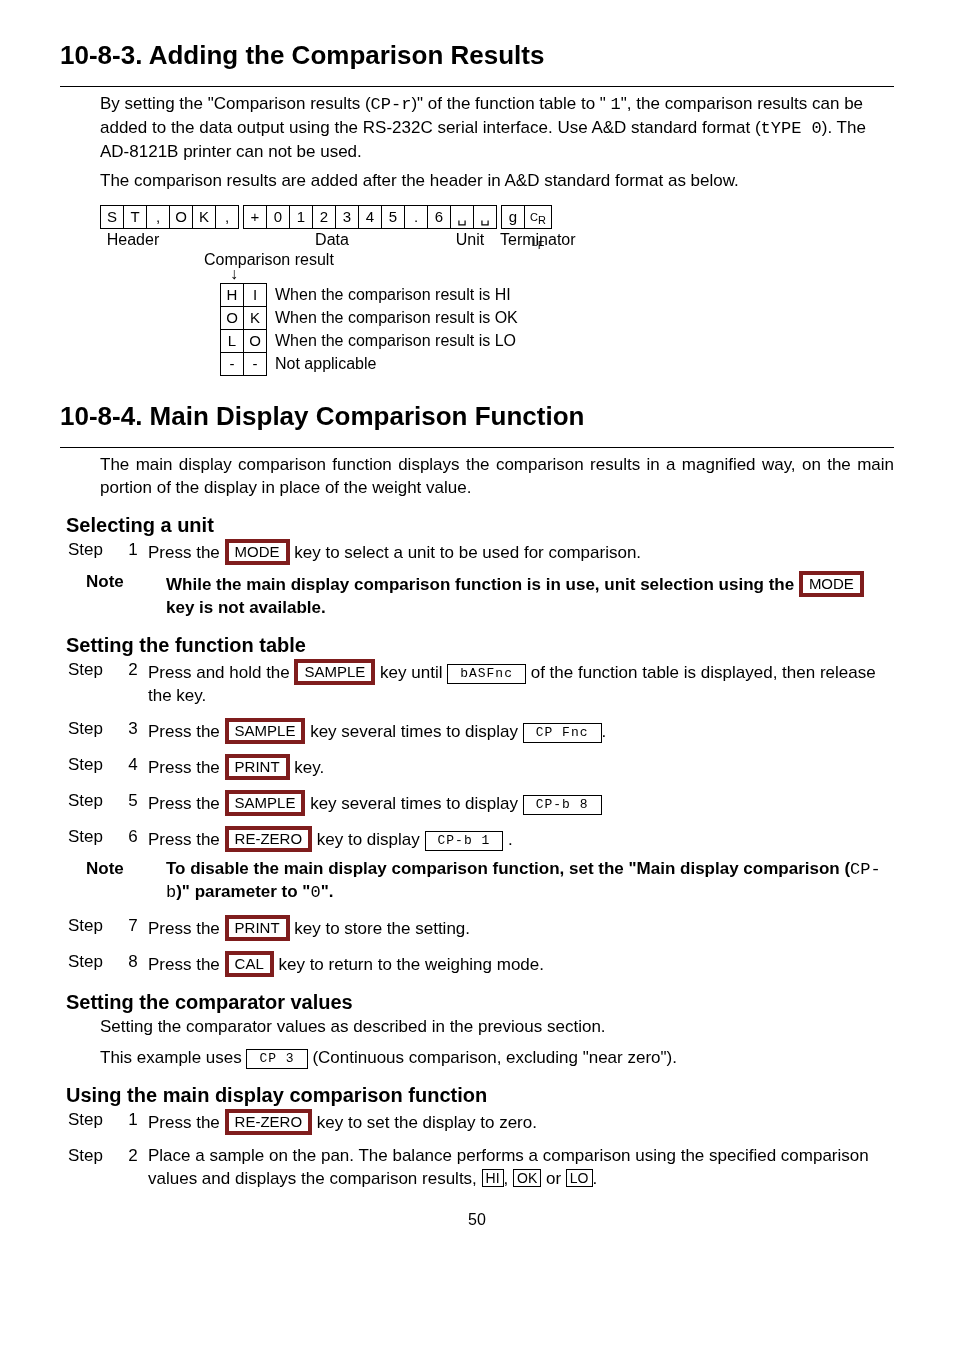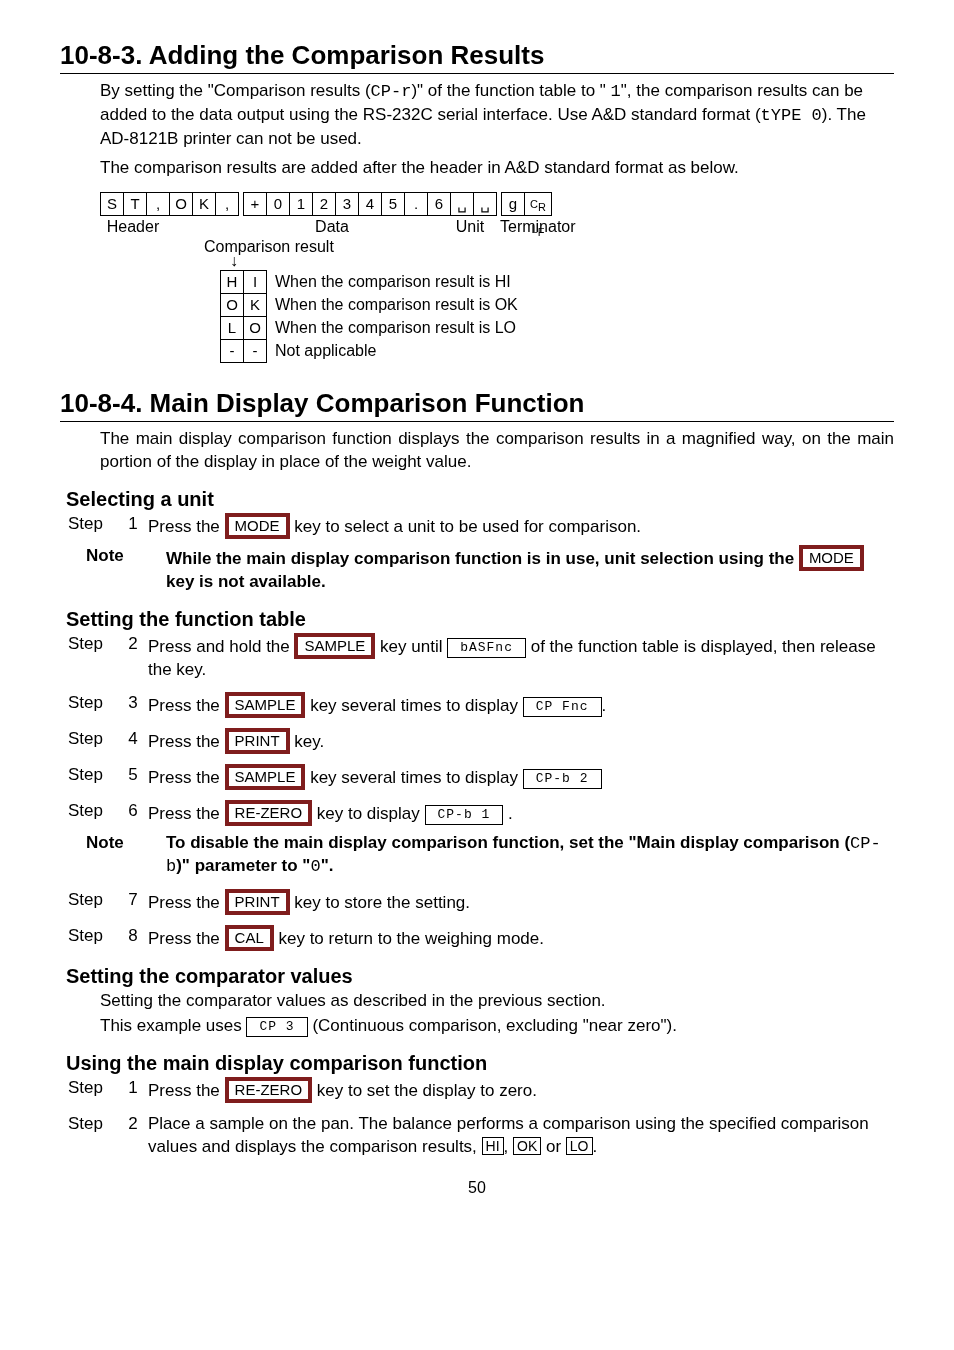--- a/index.html
+++ b/index.html
@@ -10,21 +10,21 @@
     margin: 0;
     padding: 40px 60px 20px 60px;
     width: 834px;
   }
   .section-title {
     font-family: "Trebuchet MS", "Lucida Sans", sans-serif;
     font-size: 26px;
     font-weight: bold;
     border-bottom: 1.5px solid #000;
     margin: 0 0 6px 0;
-    padding-bottom: 2px;
+    padding-bottom: 15px;
   }
   .indent1 { margin-left: 40px; }
   .para { margin: 0 0 6px 0; line-height: 1.35; }
   .segfont { font-family: "Courier New", monospace; letter-spacing: 0px; }
   .subheading {
     font-family: "Trebuchet MS", "Lucida Sans", sans-serif;
     font-size: 20px;
     font-weight: bold;
     margin: 14px 0 2px 6px;
   }
@@ -207,21 +207,21 @@
   <div class="step-label">Step</div>
   <div class="step-num">4</div>
   <div class="step-body">
     <span>Press the </span><span class="keycap">PRINT</span><span> key.</span>
   </div>
 </div>
 <div class="step-row" style="margin-top:10px;">
   <div class="step-label">Step</div>
   <div class="step-num">5</div>
   <div class="step-body">
-    <span>Press the </span><span class="keycap">SAMPLE</span><span> key several times to display </span><span class="lcdbox">CP-b 2</span>
+    <span>Press the </span><span class="keycap">SAMPLE</span><span> key several times to display </span><span class="lcdbox">CP-b 8</span>
   </div>
 </div>
 <div class="step-row" style="margin-top:10px;">
   <div class="step-label">Step</div>
   <div class="step-num">6</div>
   <div class="step-body">
     <span>Press the </span><span class="keycap">RE-ZERO</span><span> key to display </span><span class="lcdbox">CP-b 1</span><span> .</span>
   </div>
 </div>
 <div class="step-row">
@@ -240,21 +240,21 @@
 <div class="step-row" style="margin-top:10px;">
   <div class="step-label">Step</div>
   <div class="step-num">8</div>
   <div class="step-body">
     <span>Press the </span><span class="keycap">CAL</span><span> key to return to the weighing mode.</span>
   </div>
 </div>
 
 <div class="subheading">Setting the comparator values</div>
 <div class="indent1">
-  <p class="para" style="margin-bottom:2px;">Setting the comparator values as described in the previous section.</p>
+  <p class="para" style="margin-bottom:8px;">Setting the comparator values as described in the previous section.</p>
   <p class="para">
     <span>This example uses </span><span class="lcdbox">CP 3</span><span> (Continuous comparison, excluding "near zero").</span>
   </p>
 </div>
 
 <div class="subheading">Using the main display comparison function</div>
 <div class="step-row">
   <div class="step-label">Step</div>
   <div class="step-num">1</div>
   <div class="step-body">

